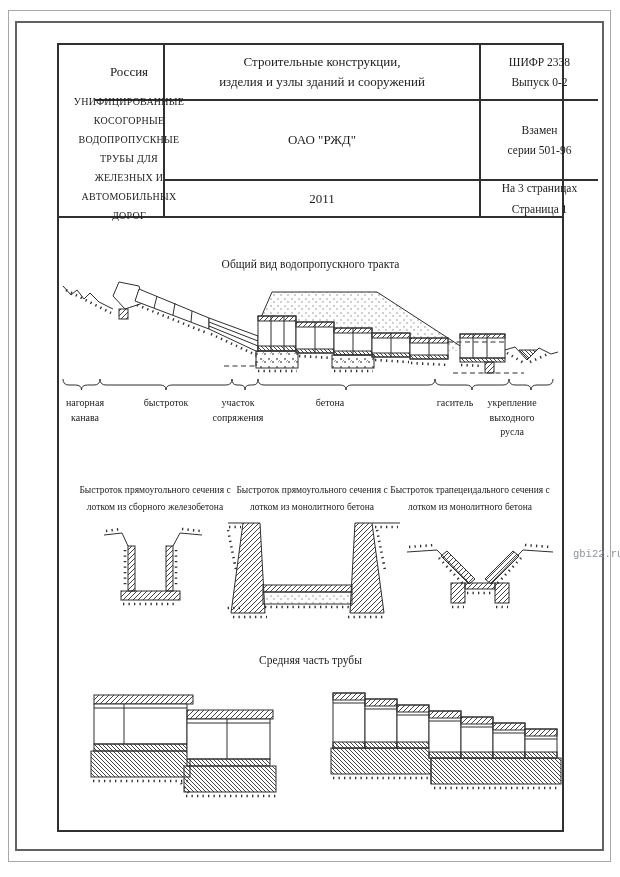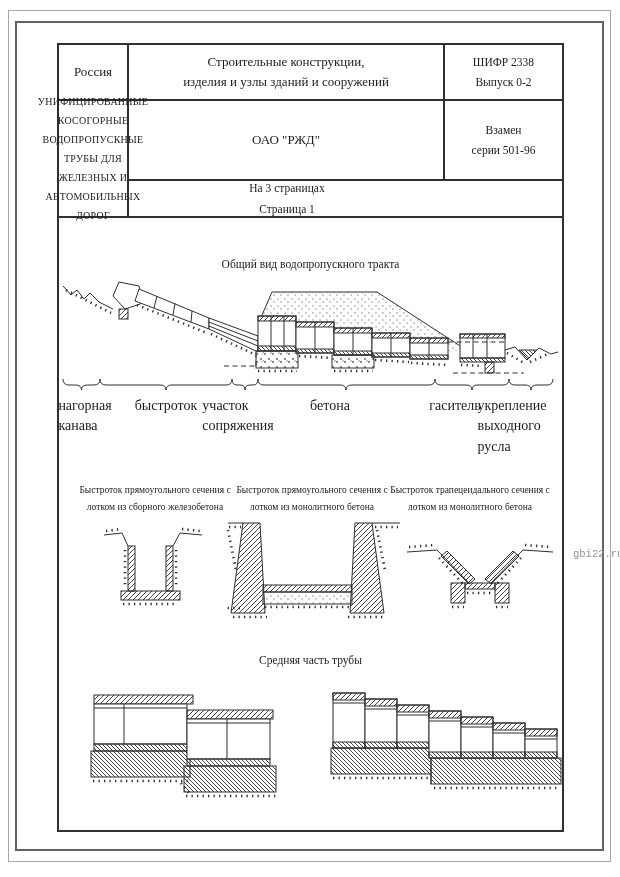--- a/index.html
+++ b/index.html
@@ -9,33 +9,33 @@
     background: #ffffff;
     font-family: "Liberation Serif", serif;
     color: #1c1c1c;
     overflow: hidden;
   }
   .frame-outer { position:absolute; left:8px; top:10px; width:603px; height:852px; border:1px solid #a8a8a8; }
   .frame-inner { position:absolute; left:15px; top:21px; width:589px; height:830px; border:2px solid #626262; }
   .sheet { position:absolute; left:57px; top:43px; width:507px; height:789px; border:2px solid #303030; background:#fff; }
 
   
-  .header-table { display:grid; grid-template-columns:70px 316px 117px; grid-template-rows:56px 80px 35px; border-bottom:2px solid #303030; }
+  .header-table { display:grid; grid-template-columns:70px 316px 117px; grid-template-rows:56px 80px 35px; border-bottom:2px solid #303030;padding-left:36px; }
   .hc { display:flex; align-items:center; justify-content:center; text-align:center; white-space:pre-line; font-size:13px; }
   .br { border-right:2px solid #303030; }
   .bb { border-bottom:2px solid #303030; }
   .hc-title { font-weight:normal; line-height:1.55; font-size:13px;text-align:center; }
   .hc-subject { grid-row:2 / span 2; font-size:10px; letter-spacing:.25px; line-height:1.9; }
   .hc-small { font-size:11.5px; line-height:1.75; }
 
   
   .draw-area { position:relative; width:503px; height:612px; }
   .abs { position:absolute; }
   .dtitle { position:absolute; width:100%; text-align:center; font-size:11.5px; }
-  .lbl { position:absolute; transform:translateX(-50%); font-size:14px; line-height:1.45; white-space:pre-line; }
+  .lbl { position:absolute; transform:translateX(-50%); text-align:center; font-size:10px; line-height:1.45; white-space:pre-line; }
   .cap { position:absolute; transform:translateX(-50%); width:186px; text-align:center; font-size:9.5px; line-height:1.75; white-space:pre-line; }
 
   .watermark { position:absolute; left:573px; top:548px; font-family:Liberation Mono, monospace; font-size:10.5px; color:#8d939b; z-index:5; }
 
   
   svg .ln  { fill:none; stroke:#2f2f2f; stroke-width:1; }
   svg .lnd { fill:none; stroke:#2f2f2f; stroke-width:1; stroke-dasharray:5 3.5; }
   svg .wh  { fill:#ffffff; stroke:#2f2f2f; stroke-width:1; }
   svg .tk  { fill:none; stroke:#2f2f2f; stroke-width:2.6; stroke-dasharray:1.3 4.2; }
   svg .pt  { stroke:#2f2f2f; stroke-width:.9; }
@@ -52,20 +52,21 @@
     <div class="hc br bb">Россия</div>
     <div class="hc br bb hc-title">Строительные конструкции,
 изделия и узлы зданий и сооружений</div>
     <div class="hc bb hc-small">ШИФР 2338
 Выпуск 0-2</div>
     <div class="hc br bb">ОАО "РЖД"</div>
     <div class="hc br hc-subject">УНИФИЦИРОВАННЫЕ КОСОГОРНЫЕ ВОДОПРОПУСКНЫЕ ТРУБЫ ДЛЯ
 ЖЕЛЕЗНЫХ И АВТОМОБИЛЬНЫХ ДОРОГ</div>
     <div class="hc bb hc-small">Взамен
 серии 501-96</div>
+    <div class="hc br">2011</div>
     <div class="hc hc-small">На 3 страницах
 Страница 1</div>
   </div>
 
   <div class="draw-area">
 
     <div class="dtitle" style="top:40px">Общий вид водопропускного тракта</div>
 
     <svg class="abs" style="left:0;top:58px" width="503" height="122" viewBox="0 0 503 122">
       <defs>

